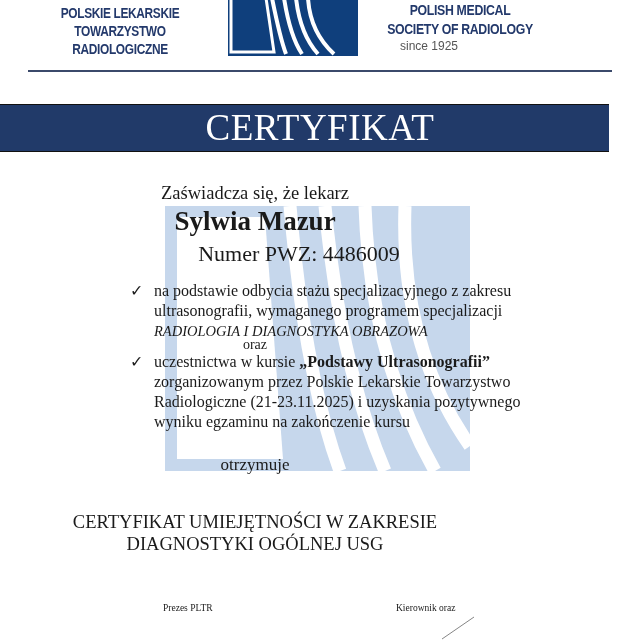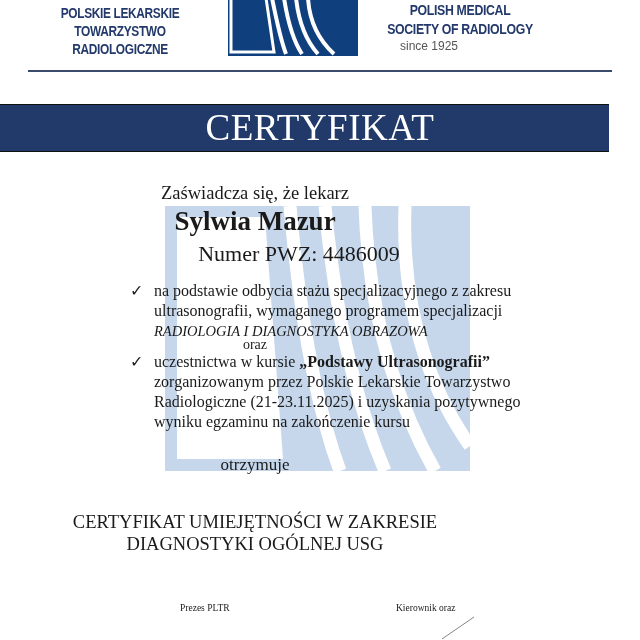--- a/index.html
+++ b/index.html
@@ -90,17 +90,17 @@
     <div>Radiologiczne (21-23.11.2025) i uzyskania pozytywnego</div>
     <div>wyniku egzaminu na zakończenie kursu</div>
   </div>
 </div>
 
 <div class="abs center otrz">otrzymuje</div>
 
 <div class="abs center cert-line" style="top:511px;">CERTYFIKAT UMIEJĘTNOŚCI W ZAKRESIE</div>
 <div class="abs center cert-line" style="top:533px;">DIAGNOSTYKI OGÓLNEJ USG</div>
 
-<div class="abs sig" style="left:180px; top:603px;">Prezes PLTR</div>
+<div class="abs sig" style="left:163px; top:603px;">Prezes PLTR</div>
 <div class="abs sig" style="left:396px; top:603px;">Kierownik oraz</div>
 <svg class="abs" style="left:440px; top:615px; width:40px; height:25px;" viewBox="0 0 40 25">
   <path d="M2 24 L34 2" stroke="#666" stroke-width="0.8" fill="none"></path>
 </svg>
 
 </body></html>

